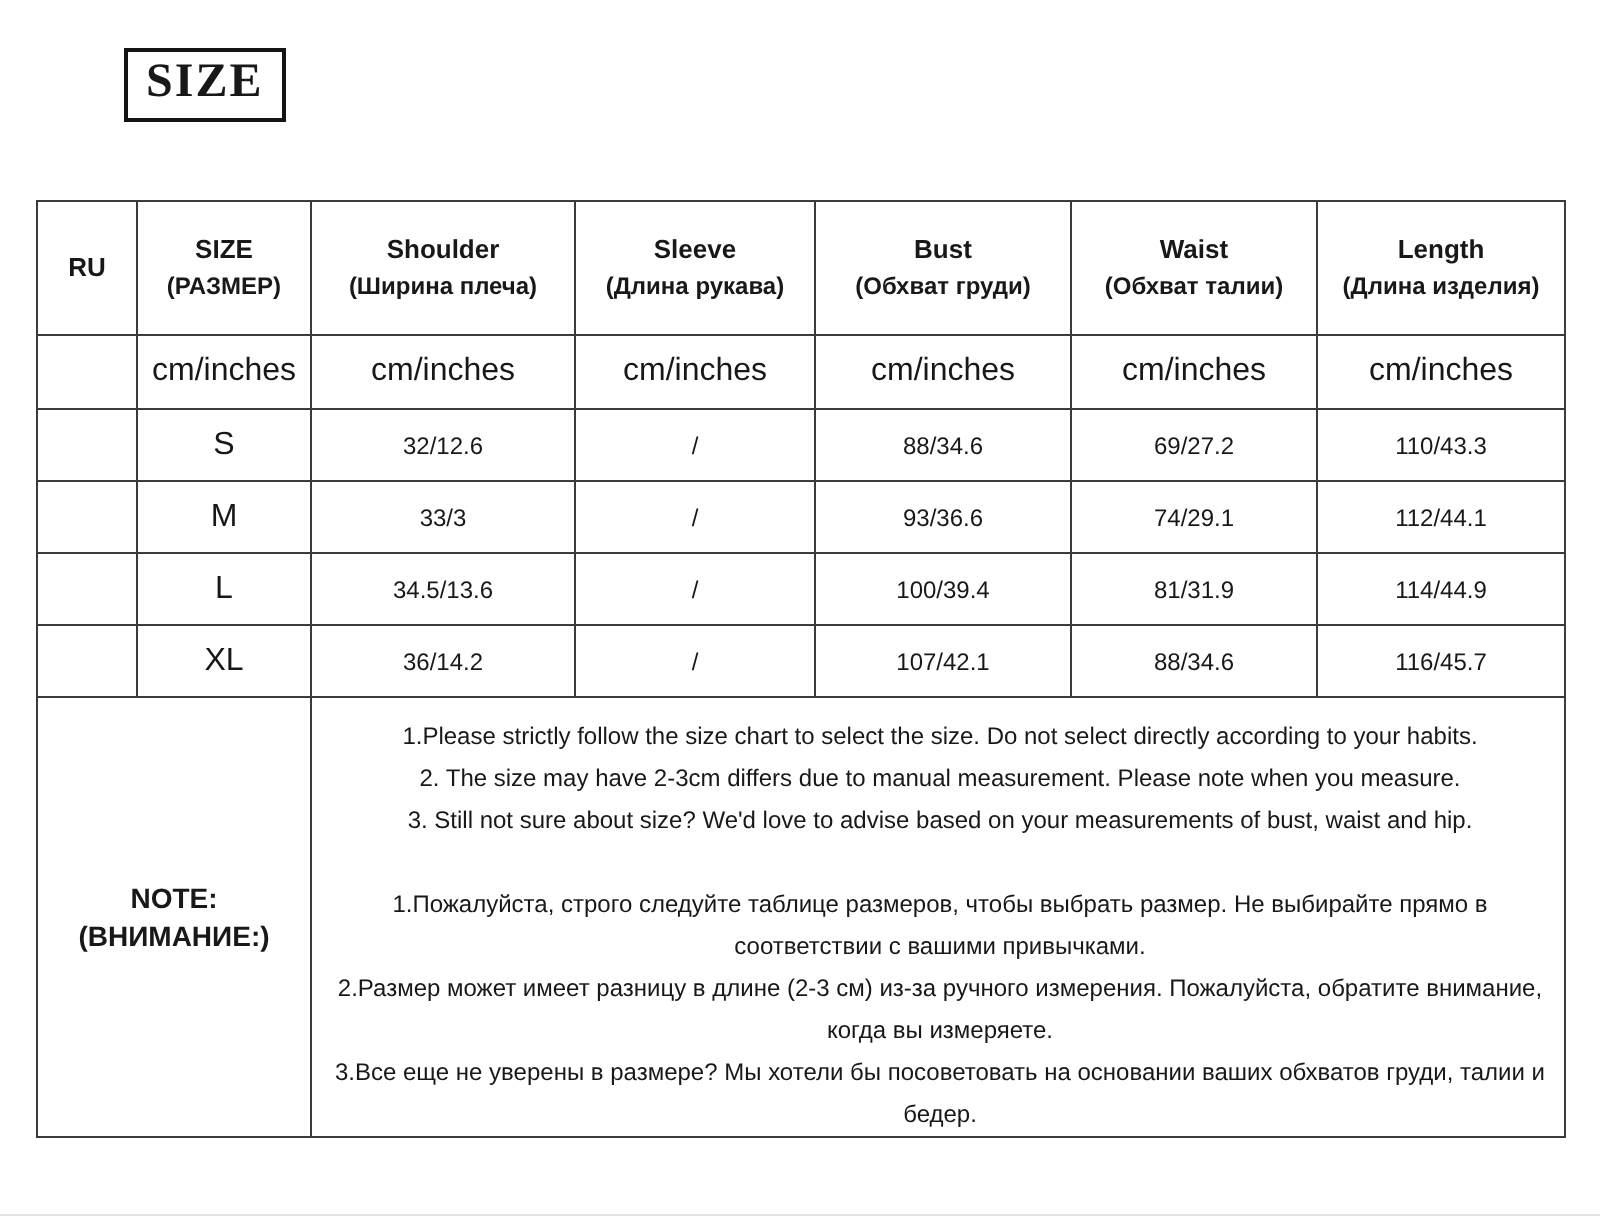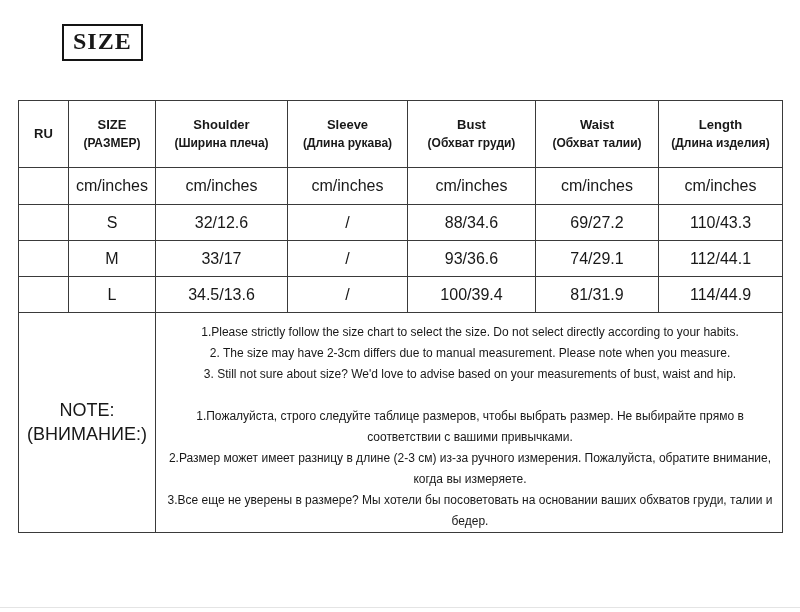--- a/index.html
+++ b/index.html
@@ -34,24 +34,24 @@
     font-weight: normal;
     overflow: hidden;
   }
   tr.header-row { height: 67px; }
   tr.unit-row   { height: 37px; }
   tr.data-row   { height: 36px; }
   tr.note-row   { height: 218px; }
   .h-en { font-size: 13px; font-weight: bold; line-height: 1.25; }
   .h-ru { font-size: 12px; font-weight: bold; line-height: 1.25; margin-top: 3px; }
   .unit { font-size: 16px; }
-  .val  { font-size: 16px; }
+  .val  { font-size: 12px; }
   .size-val { font-size: 16px; font-weight: bold; }
   td.note-label-cell { vertical-align: middle; }
-  .note-label { font-size: 18px; line-height: 1.3; }
+  .note-label { font-size: 14px; line-height: 1.3; font-weight: bold; }
   .note-label + .note-label { }
   td.notes-cell {
     text-align: center;
     vertical-align: top;
     padding: 9px 5px 0 7px;
     font-size: 12px;
     line-height: 21px;
   }
   .note-spacer { height: 21px; }
   .bottom-divider {
@@ -121,37 +121,46 @@
       <td class="val">32/12.6</td>
       <td class="val">/</td>
       <td class="val">88/34.6</td>
       <td class="val">69/27.2</td>
       <td class="val">110/43.3</td>
     </tr>
 
     <tr class="data-row">
       <td></td>
       <td class="size-val">M</td>
-      <td class="val">33/17</td>
+      <td class="val">33/3</td>
       <td class="val">/</td>
       <td class="val">93/36.6</td>
       <td class="val">74/29.1</td>
       <td class="val">112/44.1</td>
     </tr>
 
     <tr class="data-row">
       <td></td>
       <td class="size-val">L</td>
       <td class="val">34.5/13.6</td>
       <td class="val">/</td>
       <td class="val">100/39.4</td>
       <td class="val">81/31.9</td>
       <td class="val">114/44.9</td>
     </tr>
 
+    <tr class="data-row">
+      <td></td>
+      <td class="size-val">XL</td>
+      <td class="val">36/14.2</td>
+      <td class="val">/</td>
+      <td class="val">107/42.1</td>
+      <td class="val">88/34.6</td>
+      <td class="val">116/45.7</td>
+    </tr>
 
 
     <tr class="note-row">
       <td class="note-label-cell" colspan="2">
         <div class="note-label">NOTE:</div>
         <div class="note-label">(ВНИМАНИЕ:)</div>
       </td>
       <td class="notes-cell" colspan="5">
         <div class="note-line">1.Please strictly follow the size chart to select the size. Do not select directly according to your habits.</div>
         <div class="note-line">2. The size may have 2-3cm differs due to manual measurement. Please note when you measure.</div>

